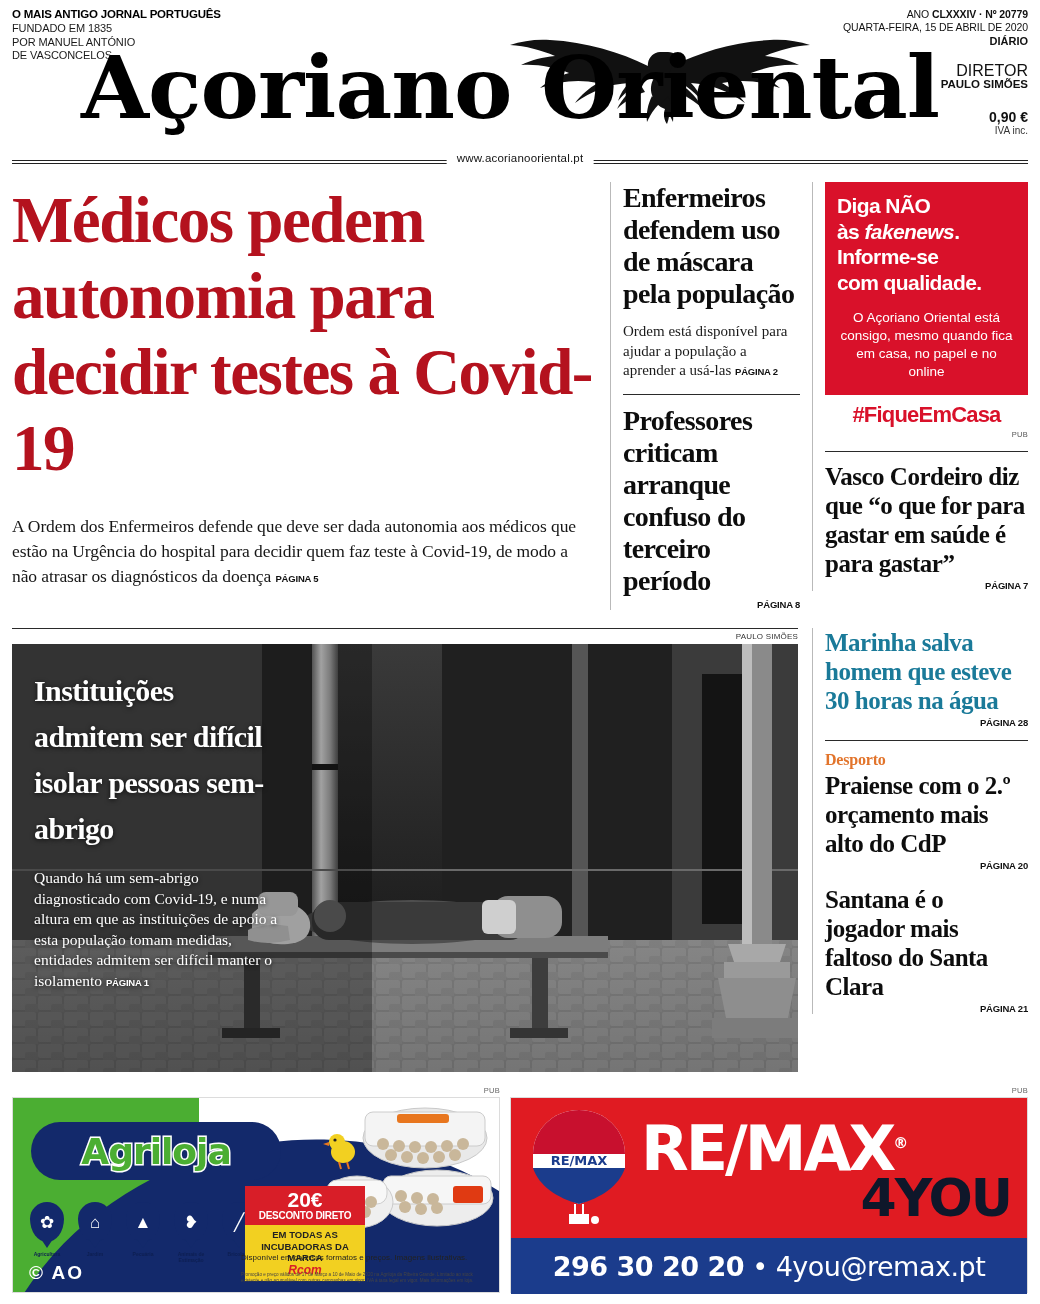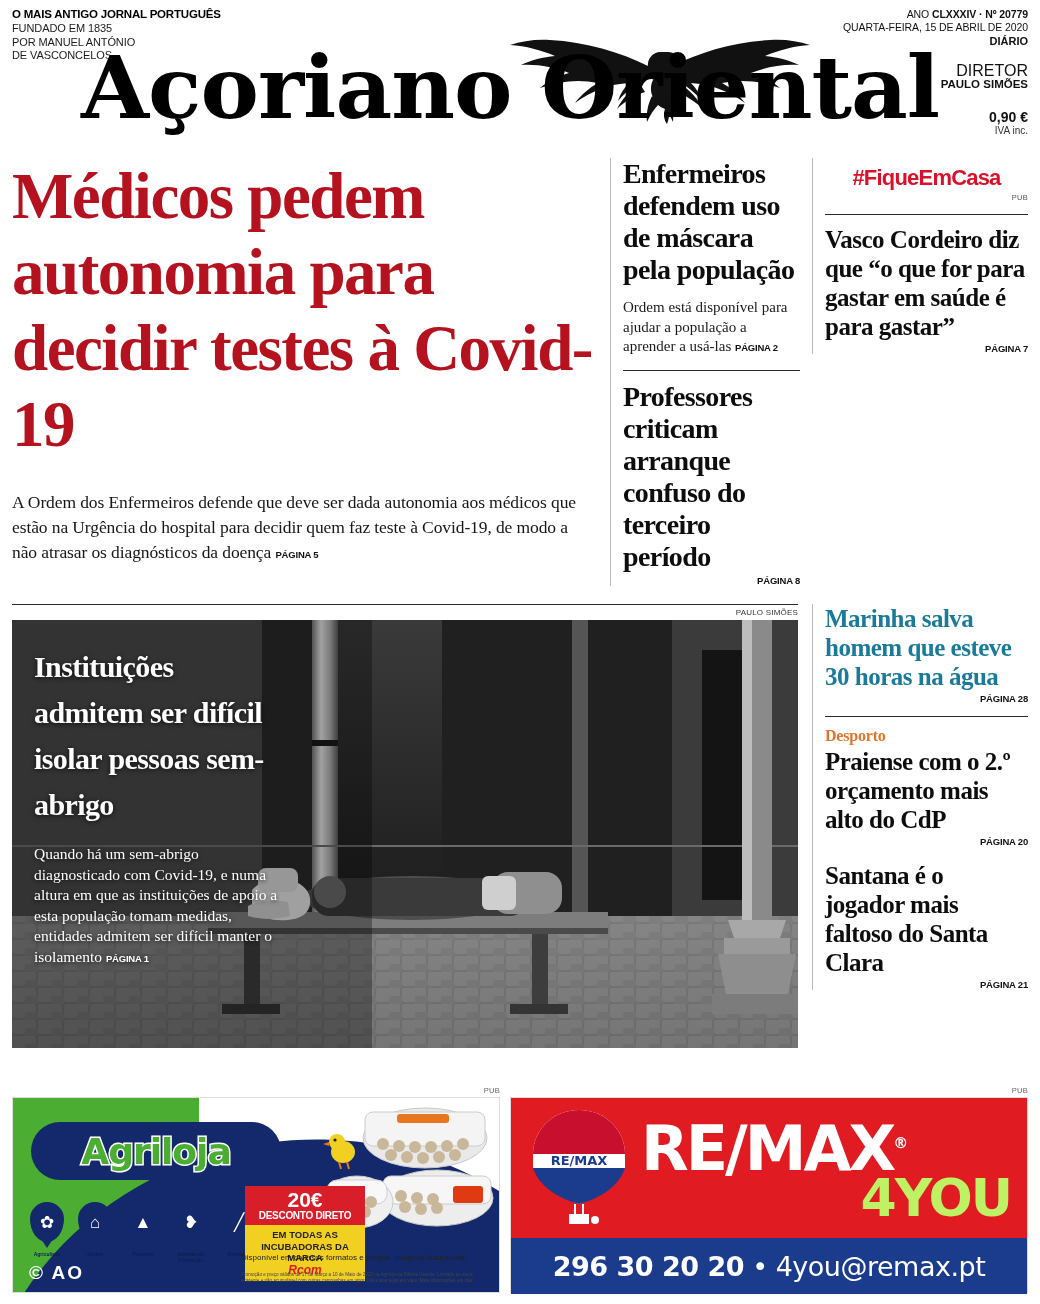--- a/index.html
+++ b/index.html
@@ -212,21 +212,21 @@
   .remax-phone b { font-weight:bold; }
   .remax-word {
     position:absolute; left:130px; top:14px;
     font-family:"DejaVu Sans", sans-serif; font-weight:bold; font-size:62px;
     color:#fff; letter-spacing:-3px; line-height:62px;
   }
   .remax-reg { font-size:15px; vertical-align:super; letter-spacing:0; }
   .remax-4you {
     position:absolute; right:16px; top:74px;
     font-family:"DejaVu Sans", sans-serif; font-weight:bold; font-size:52px;
-    color:#bef264; letter-spacing:-2px; line-height:52px;
+    color:#0f172a; letter-spacing:-2px; line-height:52px;
   }
   .balloon { position:absolute; left:18px; top:10px; width:100px; height:122px; }
 </style>
 </head>
 <body>
 
 <div class="page">
 
   <div class="masthead">
 
@@ -258,20 +258,24 @@
           <path d="M162 60 c-4 8 -6 17 -5 26 c3 -7 7 -13 12 -18 z"></path>
           <path d="M178 60 c4 8 6 17 5 26 c-3 -7 -7 -13 -12 -18 z"></path>
           <path d="M150 48 c-10 6 -18 15 -23 25 c8 -8 18 -14 28 -17 z"></path>
           <path d="M190 48 c10 6 18 15 23 25 c-8 -8 -18 -14 -28 -17 z"></path>
         </g>
       </svg>
       <div class="mh-title">Açoriano Oriental</div>
     </div>
   </div>
 
+  <div class="mh-rule-wrap">
+    <div class="mh-rule"></div>
+    <div class="mh-url">www.acorianooriental.pt</div>
+  </div>
 
   <div class="top-grid">
 
     <div class="col-lead">
       <div class="lead-head">Médicos pedem autonomia para decidir testes à Covid-19</div>
       <div class="lead-body">
         <span>A Ordem dos Enfermeiros defende que deve ser dada autonomia aos médicos que estão na Urgência do hospital para decidir quem faz teste à Covid-19, de modo a não atrasar os diagnósticos da doença</span>
         <span class="pgref">PÁGINA 5</span>
       </div>
     </div>
@@ -285,20 +289,27 @@
         </div>
       </div>
       <hr class="hr-dark">
       <div>
         <div class="sub-head">Professores criticam arranque confuso do terceiro período</div>
         <span class="pgref pgref-r">PÁGINA 8</span>
       </div>
     </div>
 
     <div class="col-right">
+      <div class="promo">
+        <div class="promo-h">Diga NÃO</div>
+        <div class="promo-h"><span>às </span><i>fakenews</i><span>.</span></div>
+        <div class="promo-h">Informe-se</div>
+        <div class="promo-h">com qualidade.</div>
+        <div class="promo-p">O Açoriano Oriental está consigo, mesmo quando fica em casa, no papel e no online</div>
+      </div>
       <div class="promo-tag">#FiqueEmCasa</div>
       <div class="pub">PUB</div>
 
       <hr class="hr-dark">
 
       <div>
         <div class="r-head">Vasco Cordeiro diz que “o que for para gastar em saúde é para gastar”</div>
         <span class="pgref pgref-r">PÁGINA 7</span>
       </div>
     </div>

